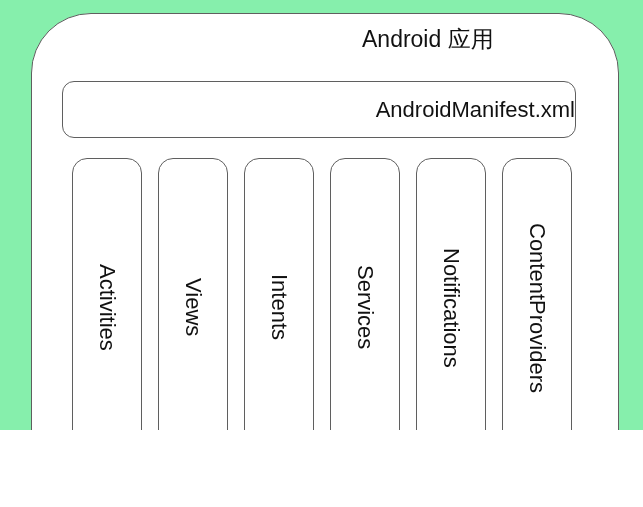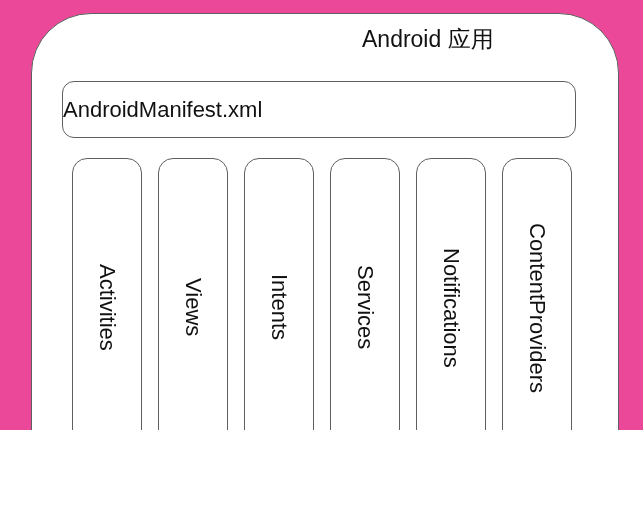--- a/index.html
+++ b/index.html
@@ -4,21 +4,21 @@
 <style>
   html, body {
     margin: 0;
     padding: 0;
     background: #ffffff;
   }
   .canvas {
     position: relative;
     width: 643px;
     height: 430px;
-    background: #ec4899;
+    background: #86efac;
     font-family: "Liberation Sans", sans-serif;
     color: #111111;
     overflow: hidden;
   }
   .outer-box {
     position: absolute;
     left: 31px;
     top: 13px;
     width: 588px;
     height: 478px;
@@ -41,21 +41,21 @@
     left: 62px;
     top: 81px;
     width: 514px;
     height: 57px;
     border: 1.4px solid #5f5f5f;
     border-radius: 12px;
     background: #ffffff;
     box-sizing: border-box;
     display: flex;
     align-items: center;
-    justify-content: flex-start;
+    justify-content: flex-end;
   }
   .manifest-label {
     font-size: 22px;
     color: #111111;
     white-space: nowrap;
   }
   .component-box {
     position: absolute;
     top: 158px;
     width: 70px;

